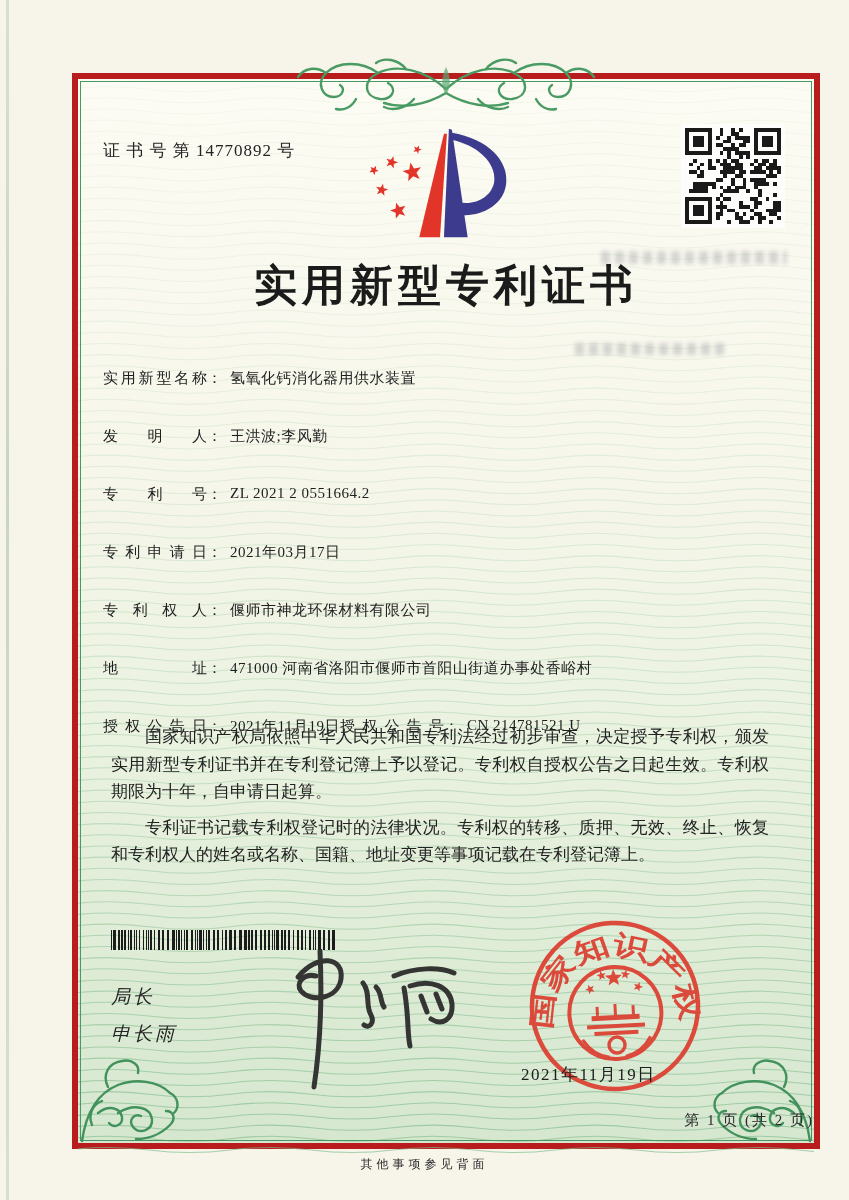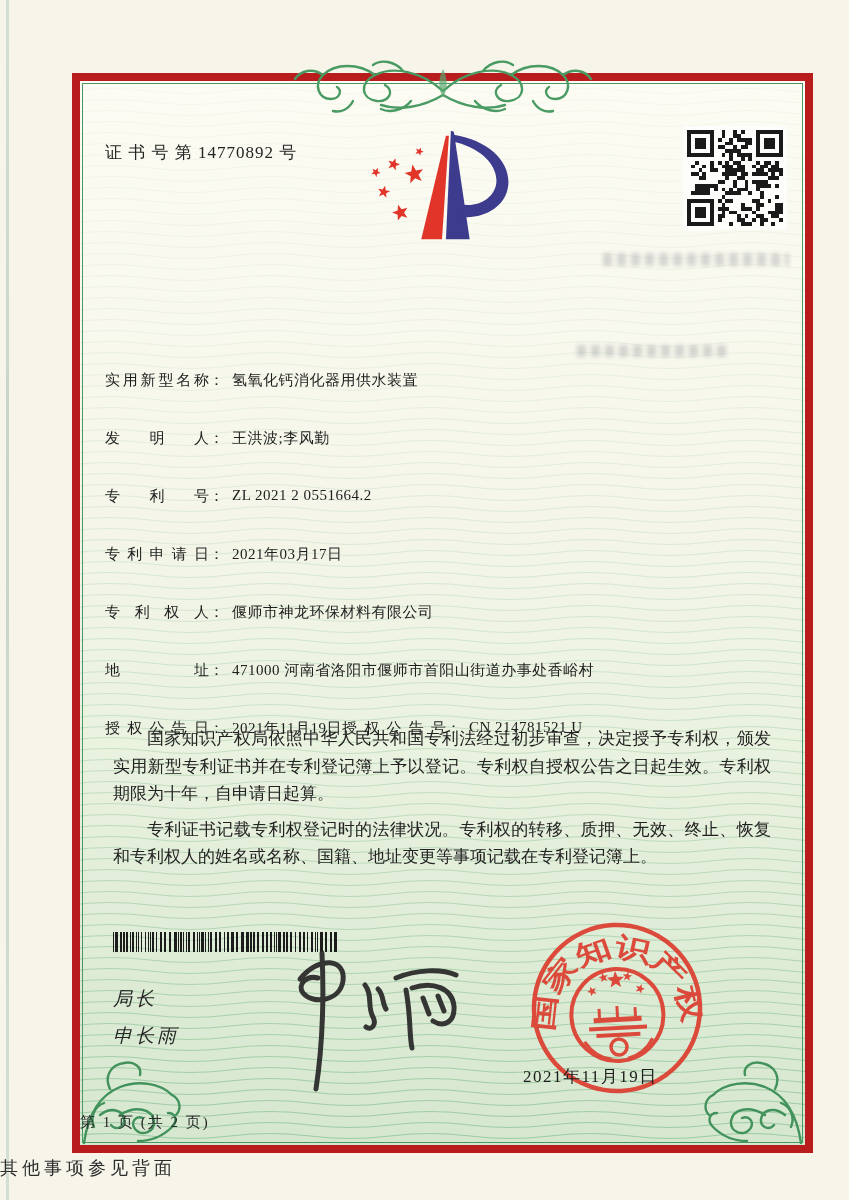--- a/index.html
+++ b/index.html
@@ -6,21 +6,21 @@
   body{
     width:849px;height:1200px;position:relative;overflow:hidden;
     background:#f7f4ea;
     font-family:"Liberation Serif","DejaVu Serif",serif;
     color:#1e1e1e;
   }
   .scan-edge{position:absolute;left:6px;top:0;width:3px;height:1200px;
     background:linear-gradient(#b9cdc2,#9fbcae 40%,#b9cdc2);opacity:.55;}
   
   .frame{position:absolute;left:72px;top:73px;width:725px;height:1064px;
-    border:8px solid #b91c1c;}
+    border:6px solid #b91c1c;padding-left:11px;}
   .frame-inner{position:absolute;inset:2px;border:1px solid #4b9763;pointer-events:none;z-index:3;}
   .bg-grad{position:absolute;inset:0;
     background:linear-gradient(#fdfcf4 0%,#f6f6ea 38%,#eaf2e0 62%,#ddebd5 85%,#d6e7d0 100%);}
   svg.waves{position:absolute;inset:0;}
   
   .orn{position:absolute;z-index:4;pointer-events:none;}
   .orn-top{left:50%;top:-26px;transform:translateX(-50%);}
   .orn-bl{left:0;bottom:-2px;}
   .orn-br{right:0;bottom:-2px;transform:scaleX(-1);}
   
@@ -41,24 +41,24 @@
   .paras{position:absolute;left:25px;top:636px;width:674px;font-size:17px;
     line-height:1.62;text-align:justify;color:#222;}
   .paras p{margin:8px;text-indent:2em;}
   .barcode{position:absolute;left:33px;top:851px;width:228px;height:20px;}
   .barcode svg{width:100%;height:100%;display:block;}
   .signer{position:absolute;left:33px;top:905px;font-size:19px;letter-spacing:3px;color:#242424;font-style:italic;}
   .signer .name{margin-top:11px;}
   .signature{position:absolute;left:165px;top:866px;width:225px;height:148px;z-index:7;}
   .seal{position:absolute;left:449px;top:839px;width:176px;height:176px;z-index:6;transform:rotate(-3deg);}
   .seal-date{position:absolute;left:443px;top:984px;font-size:17px;letter-spacing:1.5px;color:#1d1d1d;z-index:8;}
-  .page-num{position:absolute;left:0;top:1032px;width:100%;text-align:left;font-size:15px;
+  .page-num{position:absolute;left:0;top:1032px;width:100%;text-align:right;font-size:15px;
     letter-spacing:2px;color:#2a2a2a;}
-  .back-note{position:absolute;left:0;top:1156px;width:100%;text-align:left;
-    font-size:18px;letter-spacing:4px;color:#2c2c2c;}
+  .back-note{position:absolute;left:0;top:1156px;width:100%;text-align:center;
+    font-size:12px;letter-spacing:4px;color:#2c2c2c;}
   .smudge{position:absolute;filter:blur(2px);opacity:.32;z-index:2;
     background:repeating-linear-gradient(90deg,#8a8a94 0 9px,transparent 9px 14px);}
   .smudge1{left:523px;top:172px;width:186px;height:13px;}
   .smudge2{left:497px;top:264px;width:152px;height:12px;}
 </style>
 </head>
 <body>
 
 <div class="scan-edge"></div>
 
@@ -420,20 +420,21 @@
           <rect x="2" y="2" width="3" height="3" fill="#1a1a1a"></rect>
           <rect x="18" y="0" width="7" height="7" fill="#1a1a1a"></rect>
           <rect x="19" y="1" width="5" height="5" fill="#fdfdfb"></rect>
           <rect x="20" y="2" width="3" height="3" fill="#1a1a1a"></rect>
           <rect x="0" y="18" width="7" height="7" fill="#1a1a1a"></rect>
           <rect x="1" y="19" width="5" height="5" fill="#fdfdfb"></rect>
           <rect x="2" y="20" width="3" height="3" fill="#1a1a1a"></rect>
         </svg>
     </div>
 
+    <div class="title">实用新型专利证书</div>
 
     <div class="rows">
       <div class="row">
         <span class="f-label">实用新型名称</span><span class="f-colon">：</span><span class="f-value">氢氧化钙消化器用供水装置</span>
       </div>
       <div class="row">
         <span class="f-label">发明人</span><span class="f-colon">：</span><span class="f-value">王洪波;李风勤</span>
       </div>
       <div class="row">
         <span class="f-label">专利号</span><span class="f-colon">：</span><span class="f-value">ZL 2021 2 0551664.2</span>

